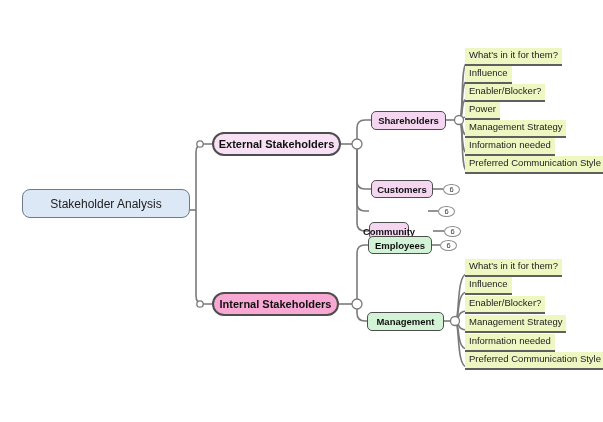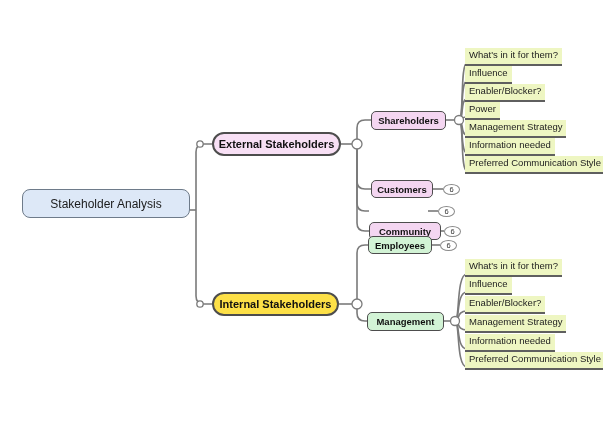--- a/index.html
+++ b/index.html
@@ -34,35 +34,35 @@
   }
   .branch-pill {
     height: 24px;
     border: 2px solid #4d4d4d;
     border-radius: 12px;
     font-size: 11px;
     font-weight: bold;
     text-align: center;
   }
   .branch-external { left: 212px; top: 132px; width: 129px; background: #f8e0f5; }
-  .branch-internal { left: 212px; top: 292px; width: 127px; background: #fde047; }
+  .branch-internal { left: 212px; top: 292px; width: 127px; background: #f9a8d4; }
 
   .topic-pill {
     height: 18px;
     border: 1.5px solid #4d4d4d;
     border-radius: 5px;
     font-size: 9.5px;
     font-weight: bold;
     background: #f4d6f1;
   }
   .topic-green { background: #d2f3d5; }
   .t-shareholders { left: 371px; top: 111px; width: 75px; height: 19px; }
   .t-customers    { left: 371px; top: 180px; width: 62px; }
   .t-suppliers    { left: 369px; top: 202px; width: 59px; }
-  .t-community    { left: 369px; top: 222px; width: 72px; }
+  .t-community    { left: 369px; top: 222px; width: 40px; }
   .t-employees    { left: 368px; top: 236px; width: 64px; }
   .t-management   { left: 367px; top: 312px; width: 77px; height: 19px; text-align: center; }
 
   .leaf {
     position: absolute;
     left: 465px;
     height: 15px;
     padding: 1px 4px 15px 4px;
     background: #eef6c2;
     border-bottom: 2px solid #5f5f5f;

